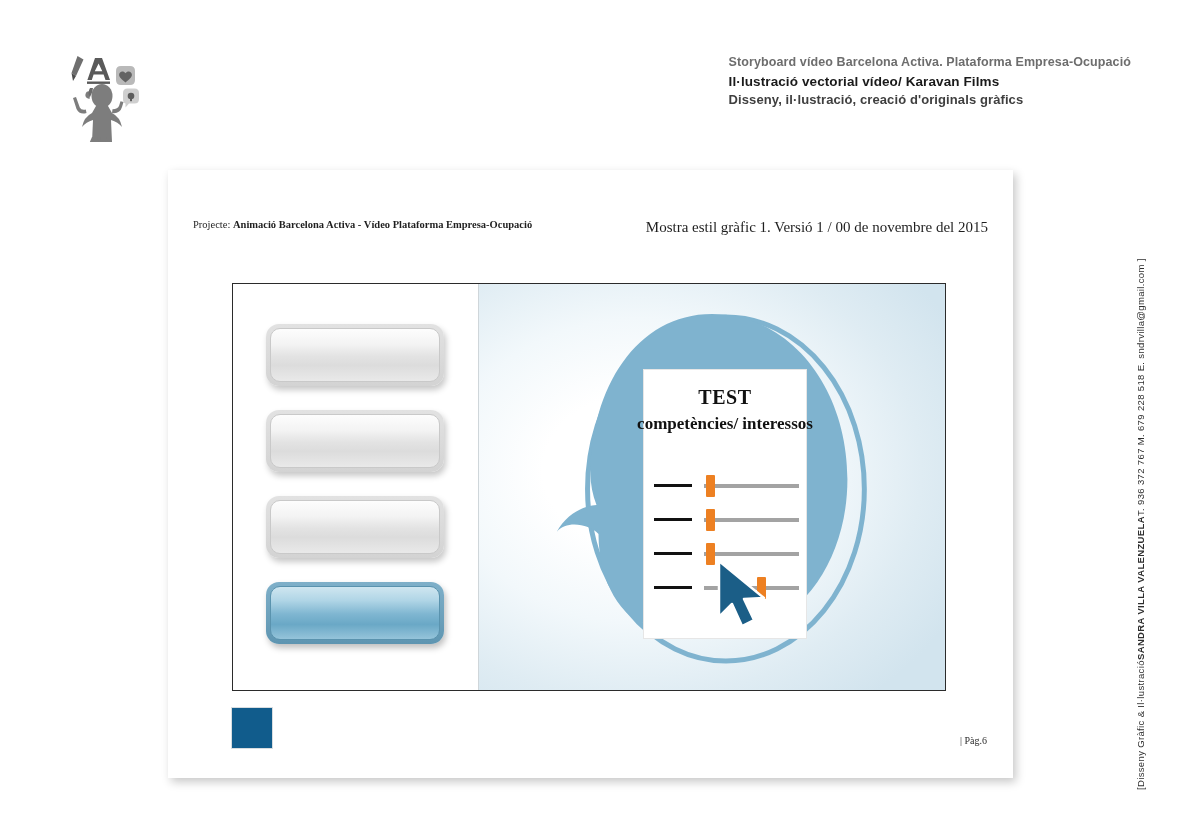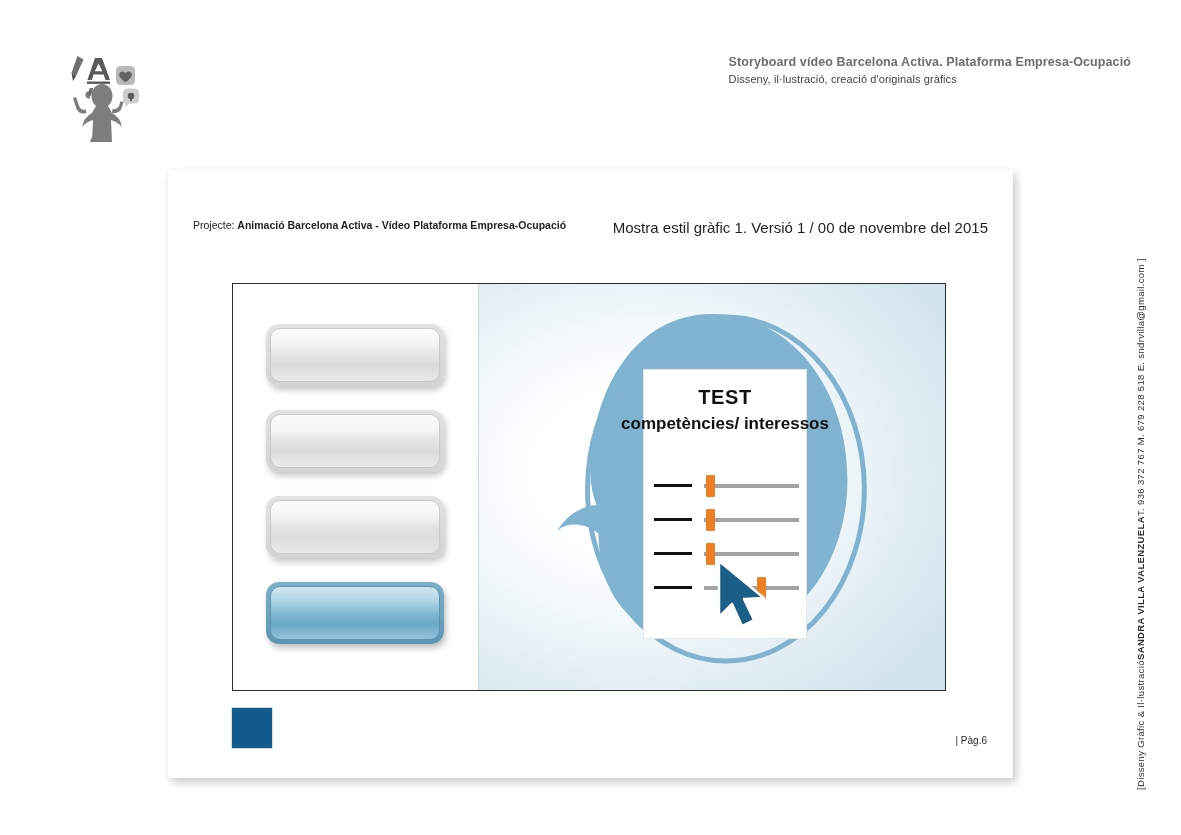--- a/index.html
+++ b/index.html
@@ -40,22 +40,22 @@
     color: #6d6d6d;
     letter-spacing: 0.1px;
   }
   .header-line2 {
     font-size: 13.5px;
     font-weight: bold;
     color: #1a1a1a;
     letter-spacing: 0.1px;
   }
   .header-line3 {
-    font-size: 11px;
-    font-weight: normal;
+    font-size: 13px;
+    font-weight: bold;
     color: #3f3f3f;
     letter-spacing: 0.1px;
   }
 
   
   .side-credit {
     position: absolute;
     right: 28px;
     top: 250px;
     height: 540px;
@@ -74,20 +74,21 @@
 
   
   .page-card {
     position: absolute;
     left: 168px;
     top: 170px;
     width: 845px;
     height: 608px;
     background: #ffffff;
     box-shadow: 3px 4px 9px rgba(0,0,0,0.22);
+    font-family: Liberation Serif, serif;
   }
 
   .card-meta-left {
     position: absolute;
     left: 25px;
     top: 49px;
     font-size: 10.5px;
     color: #1f1f1f;
     white-space: nowrap;
   }
@@ -302,20 +303,21 @@
       <path d="M54 97 l3 7 h-7 l-2 -7 z" fill="#7d7d7d"></path>
 
       <path d="M41 100 q-3 18 -1 26 l6 0 q1 -14 2 -26 z" fill="#7d7d7d"></path>
       <path d="M53 100 q3 18 1 26 l-6 0 q-1 -14 -2 -26 z" fill="#7d7d7d"></path>
     </g>
   </svg>
 </div>
 
 <div class="header-block">
   <div class="header-line1">Storyboard vídeo Barcelona Activa. Plataforma Empresa-Ocupació</div>
+  <div class="header-line2">Il·lustració vectorial vídeo/ Karavan Films</div>
   <div class="header-line3">Disseny, il·lustració, creació d'originals gràfics</div>
 </div>
 
 <div class="side-credit">
   <span>[ </span>
     <span>Disseny Gràfic &amp; Il·lustració </span>
     <span class="nm">SANDRA VILLA VALENZUELA</span>
     <span>  T. 936 372 767  M. 679 228 518  E. sndrvilla@gmail.com ]</span>
 </div>
 

